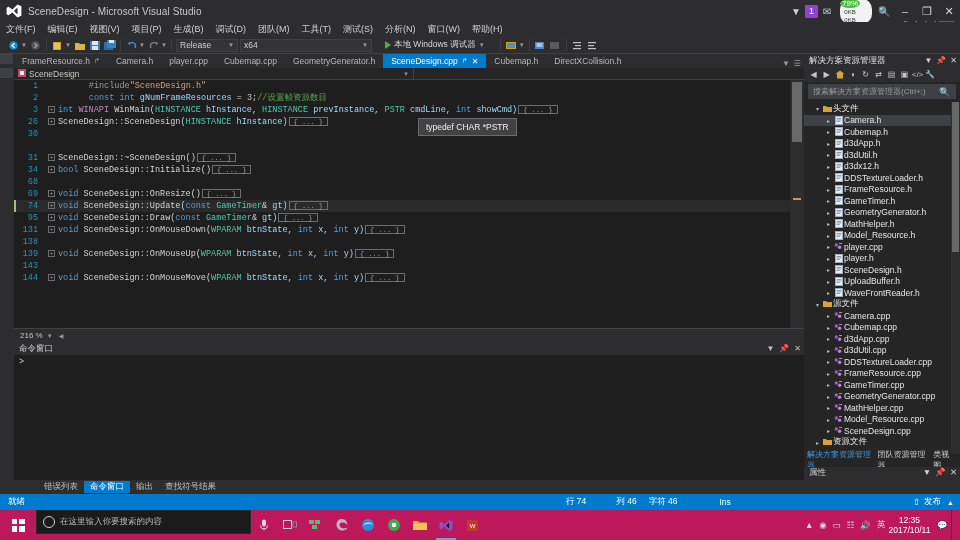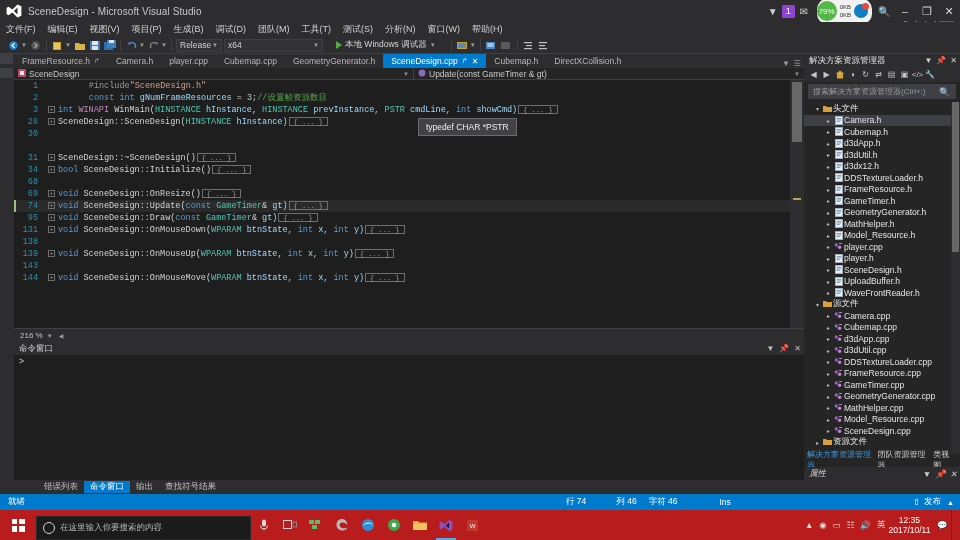--- a/index.html
+++ b/index.html
@@ -35,21 +35,21 @@
   .tb-right { margin-left:auto; display:flex; align-items:center; height:22px; }
   .tb-icon { width: 18px; height: 18px; display:flex; align-items:center; justify-content:center;
              color:#d0d0d0; font-size:10px; }
   .badge-purple {
     background:#8e44d0; color:#fff; font-size:9px; width:13px; height:13px;
     display:flex; align-items:center; justify-content:center; border-radius:1px;
   }
   .feedback-pill {
     display:flex; align-items:center; height:25px;
     background:#f2f2f2; border-radius:10px; margin:0 4px;
-    padding-right:2px; position:relative;
+    padding-right:12px; position:relative;flex-direction:column;
   }
   .fp-circle {
     width:20px; height:20px; border-radius:50%;
     background:#53b848; color:#fff; font-size:8px;
     display:flex; align-items:center; justify-content:center;
   }
   .fp-stats { font-size:6px; color:#333; line-height:8px; padding:0 3px; text-align:left;}
   .fp-dot { width:14px;height:14px;border-radius:50%;background:#0b7ec4;margin-right:2px;
             position:relative;}
   .fp-dot:after{content:"";position:absolute;right:-1px;top:-1px;width:7px;height:7px;
@@ -242,39 +242,39 @@
     position:absolute;right:0;top:48px;width:9px;height:352px;background:#2d2d30;
   }
   .sln-vscroll .thumb{position:absolute;left:1px;top:0px;width:7px;height:150px;background:#686868;}
   .sln-links{
     position:absolute;left:0;bottom:14px;width:156px;height:12px;
     display:flex;align-items:center;font-size:8px;color:#3d9ae0;padding-left:3px;
   }
   .sln-links span{margin-right:5px;}
   .props-bar{
     position:absolute;left:0;bottom:0;width:156px;height:13px;
-    background:#2d2d30;display:flex;align-items:center;font-size:8.5px;
-    color:#d0d0d0;padding-left:5px;font-style:italic;
+    background:#2d2d30;display:flex;align-items:flex-start;font-size:8.5px;
+    color:#d0d0d0;padding-left:5px;
   }
   .props-bar .t-icons{margin-left:auto;display:flex;padding-right:3px;}
   .props-bar .t-icons span{margin-left:4px;}
 
   
   .statusbar{
     position:absolute;left:0;top:494px;width:960px;height:16px;
     background:#007acc;display:flex;align-items:center;font-size:8.5px;color:#fff;
   }
   .sb-item{padding:0 6px;}
   .sb-ready{padding-left:8px;width:260px;}
   .sb-right{margin-left:auto;display:flex;align-items:center;padding-right:6px;}
 
   
   .taskbar{
     position:absolute;left:0;top:510px;width:960px;height:30px;
-    background:#b91c1c;display:flex;align-items:flex-end;
+    background:#be185d;display:flex;align-items:flex-start;
   }
   .start{
     width:36px;height:30px;display:flex;align-items:center;justify-content:center;
   }
   .start-sq{width:13px;height:13px;display:grid;grid-template-columns:1fr 1fr;
             grid-template-rows:1fr 1fr;gap:1.5px;}
   .start-sq i{background:#fff;display:block;}
   .tb-search{
     width:215px;height:24px;background:#1b1b1b;border:1px solid #2a2a2a;
     display:flex;align-items:center;color:#b8b8b8;font-size:8.5px;padding-left:6px;
@@ -393,25 +393,25 @@
     </div>
     <div class="tb-caret">▼</div>
     <div class="tb-b">
       <svg width="12" height="11" viewBox="0 0 12 11">
           <path d="M9 4 Q6 1 3 4 Q2 6 3 8" stroke="#7a7a7a" stroke-width="1.6" fill="none"></path>
           <path d="M10.5 3 L8 2 L8 5.5 Z" fill="#7a7a7a"></path>
         </svg>
     </div>
     <div class="tb-caret">▼</div>
     <div class="tb-sep"></div>
-    <div class="combo" style="width:46px">
+    <div class="combo" style="width:62px">
       <span class="v">Release</span>
       <span style="font-size:6px;color:#9a9a9a">▼</span>
     </div>
-    <div class="combo" style="width:99px">
+    <div class="combo" style="width:132px">
       <span class="v">x64</span>
       <span style="font-size:6px;color:#9a9a9a">▼</span>
     </div>
     <div class="run-btn">
       <span class="tri"></span>
       <span>本地 Windows 调试器</span>
       <span style="font-size:6px;color:#9a9a9a;margin-left:3px">▼</span>
     </div>
     <div class="tb-sep"></div>
     <div class="tb-b">
@@ -492,29 +492,20 @@
 
   <div class="navbar">
     <div class="nav-cell" style="width:400px;border-right:1px solid #3f3f46;">
       <span class="ic">
         <svg width="8" height="8" viewBox="0 0 8 8">
             <rect width="8" height="8" fill="#b94a6c"></rect>
             <rect x="2" y="2" width="4" height="4" fill="#e8e8e8"></rect>
           </svg>
       </span>
       <span>SceneDesign</span>
-      <span class="nav-caret">▼</span>
-    </div>
-    <div class="nav-cell" style="flex:1">
-      <span class="ic">
-        <svg width="8" height="8" viewBox="0 0 8 8">
-            <circle cx="4" cy="4" r="3.4" fill="#8e6bbf"></circle>
-          </svg>
-      </span>
-      <span>Update(const GameTimer &amp; gt)</span>
       <span class="nav-caret">▼</span>
     </div>
   </div>
 
   <div class="editor">
     <div class="code" id="codearea">
         <div class="cline"><span class="gutter-change"></span><span class="lnum">1</span><span class="codetext"><span class="tok-plain">        </span><span class="tok-pp">#include</span><span class="tok-str">"SceneDesign.h"</span></span></div>
         <div class="cline"><span class="gutter-change"></span><span class="lnum">2</span><span class="codetext"><span class="tok-plain">        </span><span class="tok-kw">const</span><span class="tok-plain"> </span><span class="tok-kw">int</span><span class="tok-plain"> </span><span class="tok-var">gNumFrameResources</span><span class="tok-plain"> = </span><span class="tok-num">3</span><span class="tok-plain">;</span><span class="tok-com">//设置帧资源数目</span></span></div>
         <div class="cline"><span class="gutter-change"></span><span class="lnum">3</span><span class="codetext"><span class="collapsebox">+</span><span class="tok-kw">int</span><span class="tok-plain"> </span><span class="tok-macro">WINAPI</span><span class="tok-plain"> </span><span class="tok-id">WinMain</span><span class="tok-plain">(</span><span class="tok-type">HINSTANCE</span><span class="tok-var"> hInstance, </span><span class="tok-type">HINSTANCE</span><span class="tok-var"> prevInstance, </span><span class="tok-type">PSTR</span><span class="tok-var"> cmdLine, </span><span class="tok-kw">int</span><span class="tok-var"> showCmd)</span><span class="ellipsisbox">{ ... }</span></span></div>
         <div class="cline"><span class="gutter-change"></span><span class="lnum">26</span><span class="codetext"><span class="collapsebox">+</span><span class="tok-id">SceneDesign</span><span class="tok-plain">::</span><span class="tok-id">SceneDesign</span><span class="tok-plain">(</span><span class="tok-type">HINSTANCE</span><span class="tok-var"> hInstance)</span><span class="ellipsisbox">{ ... }</span></span></div>

